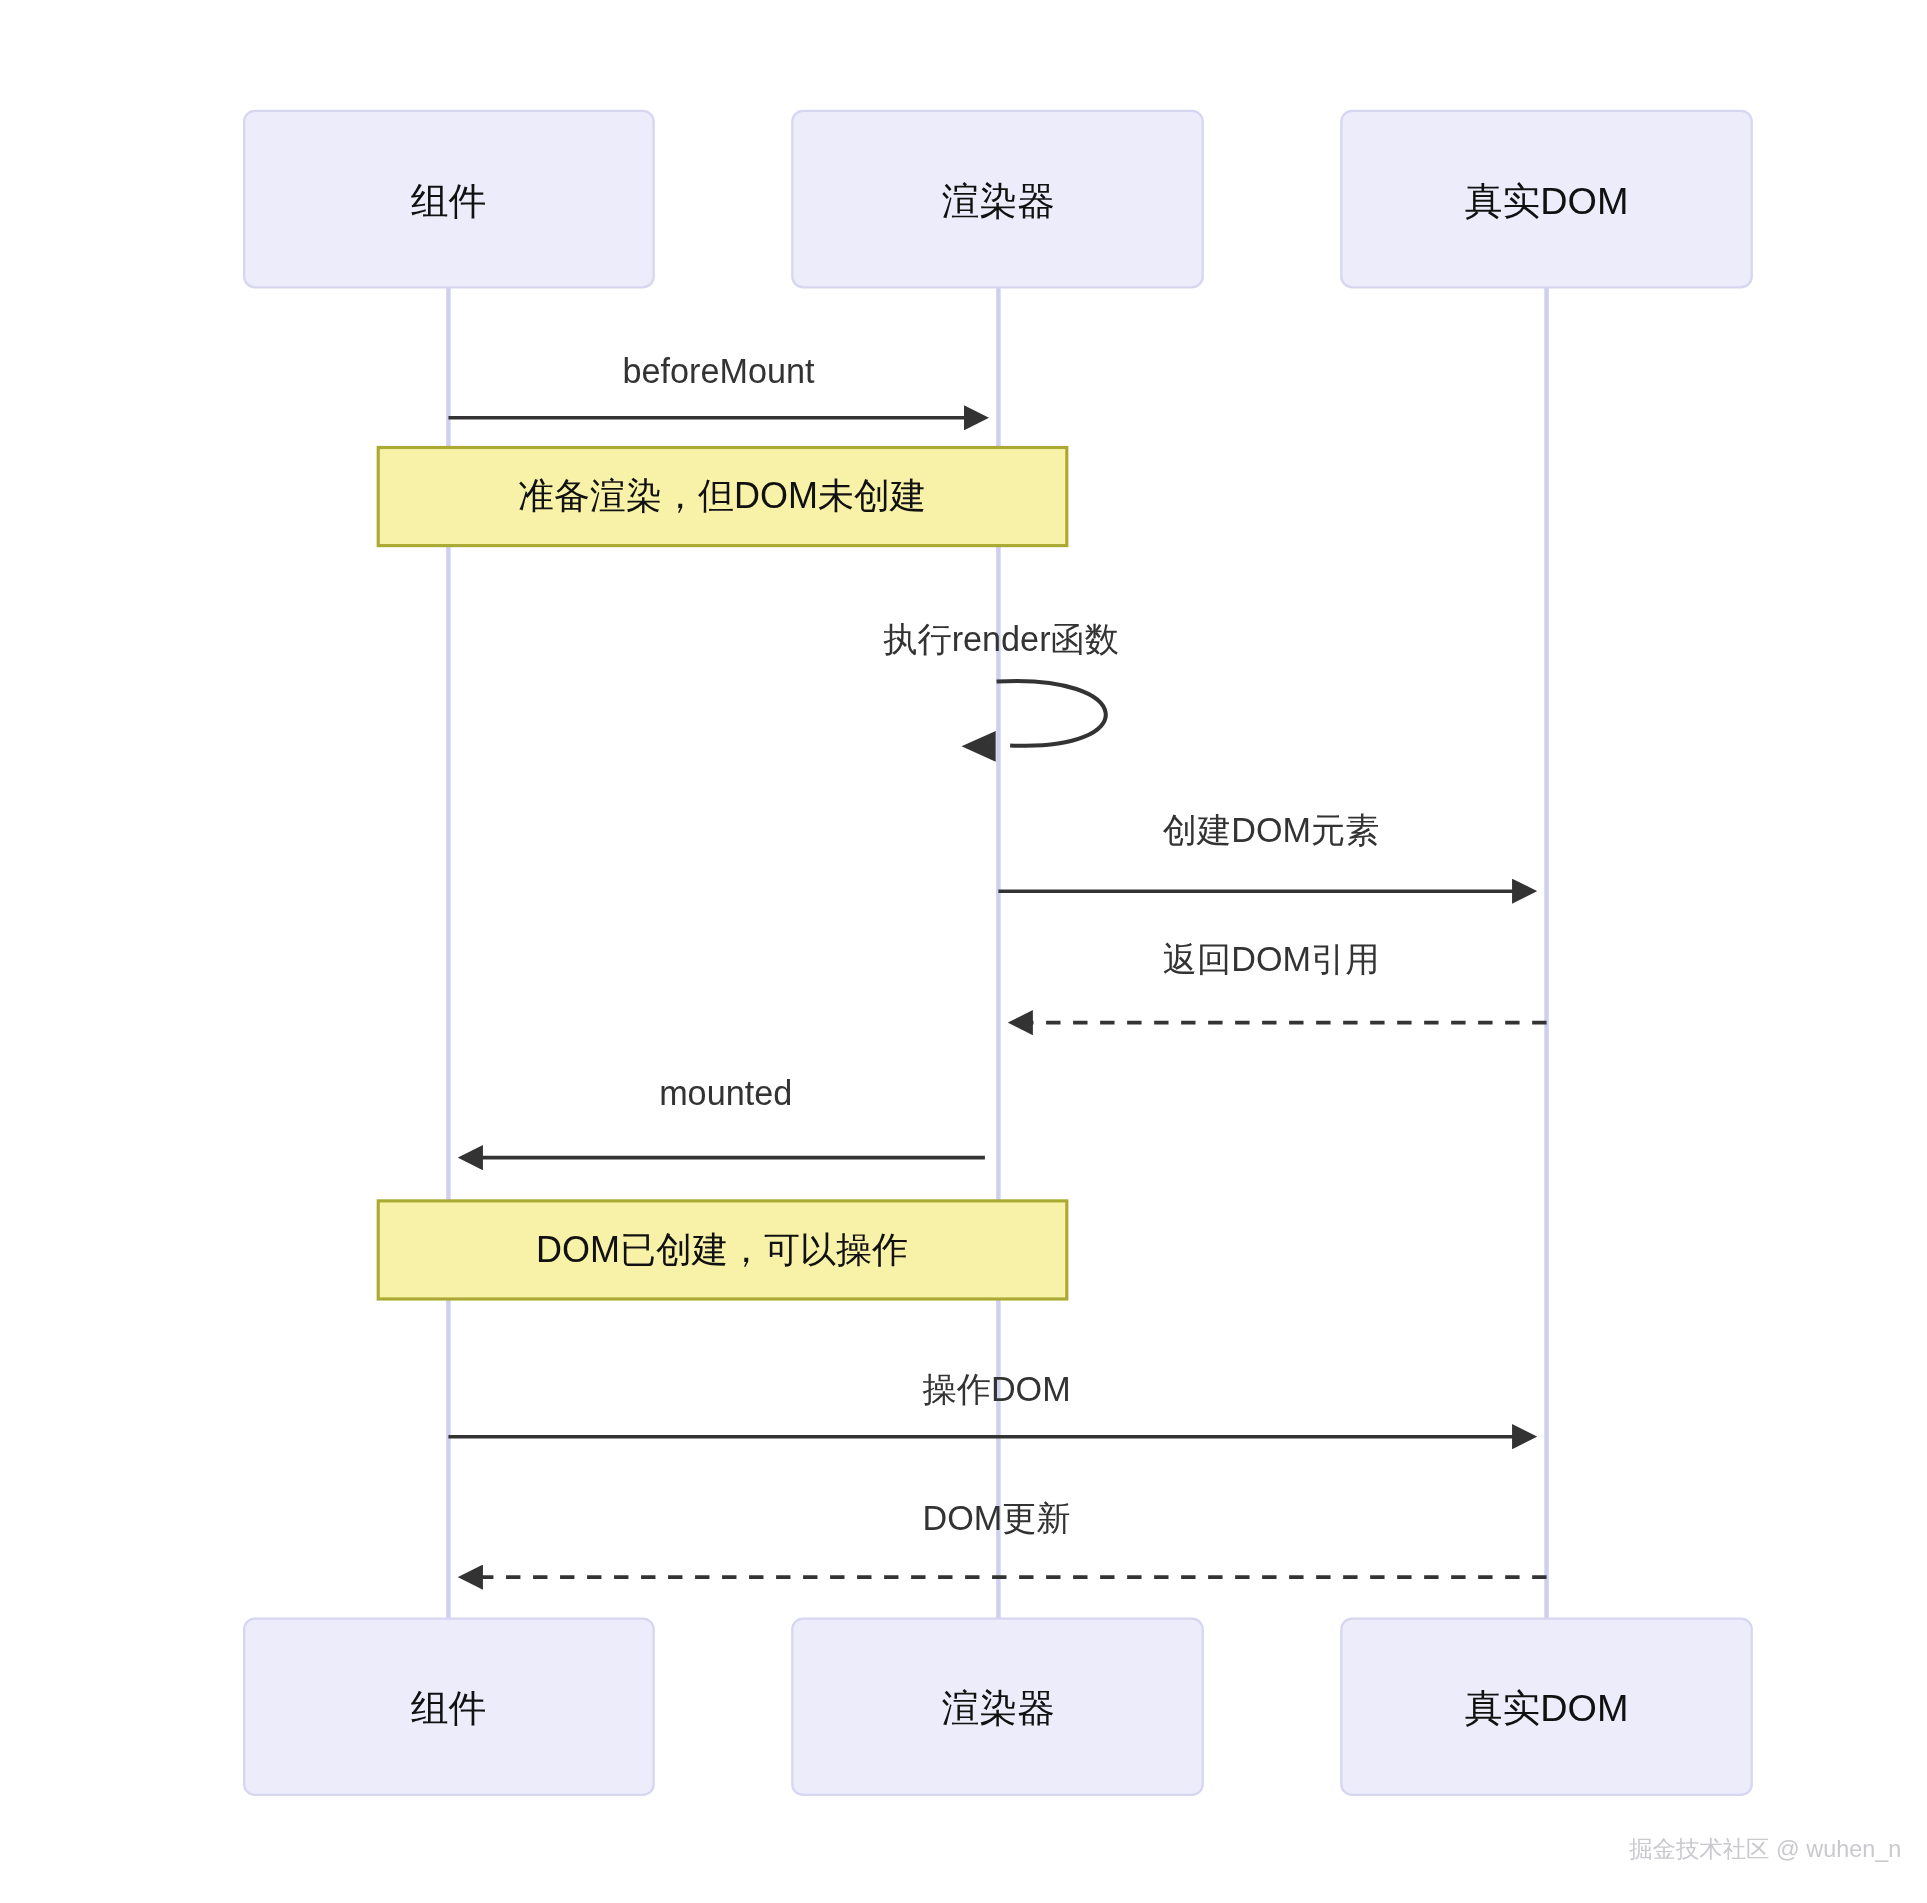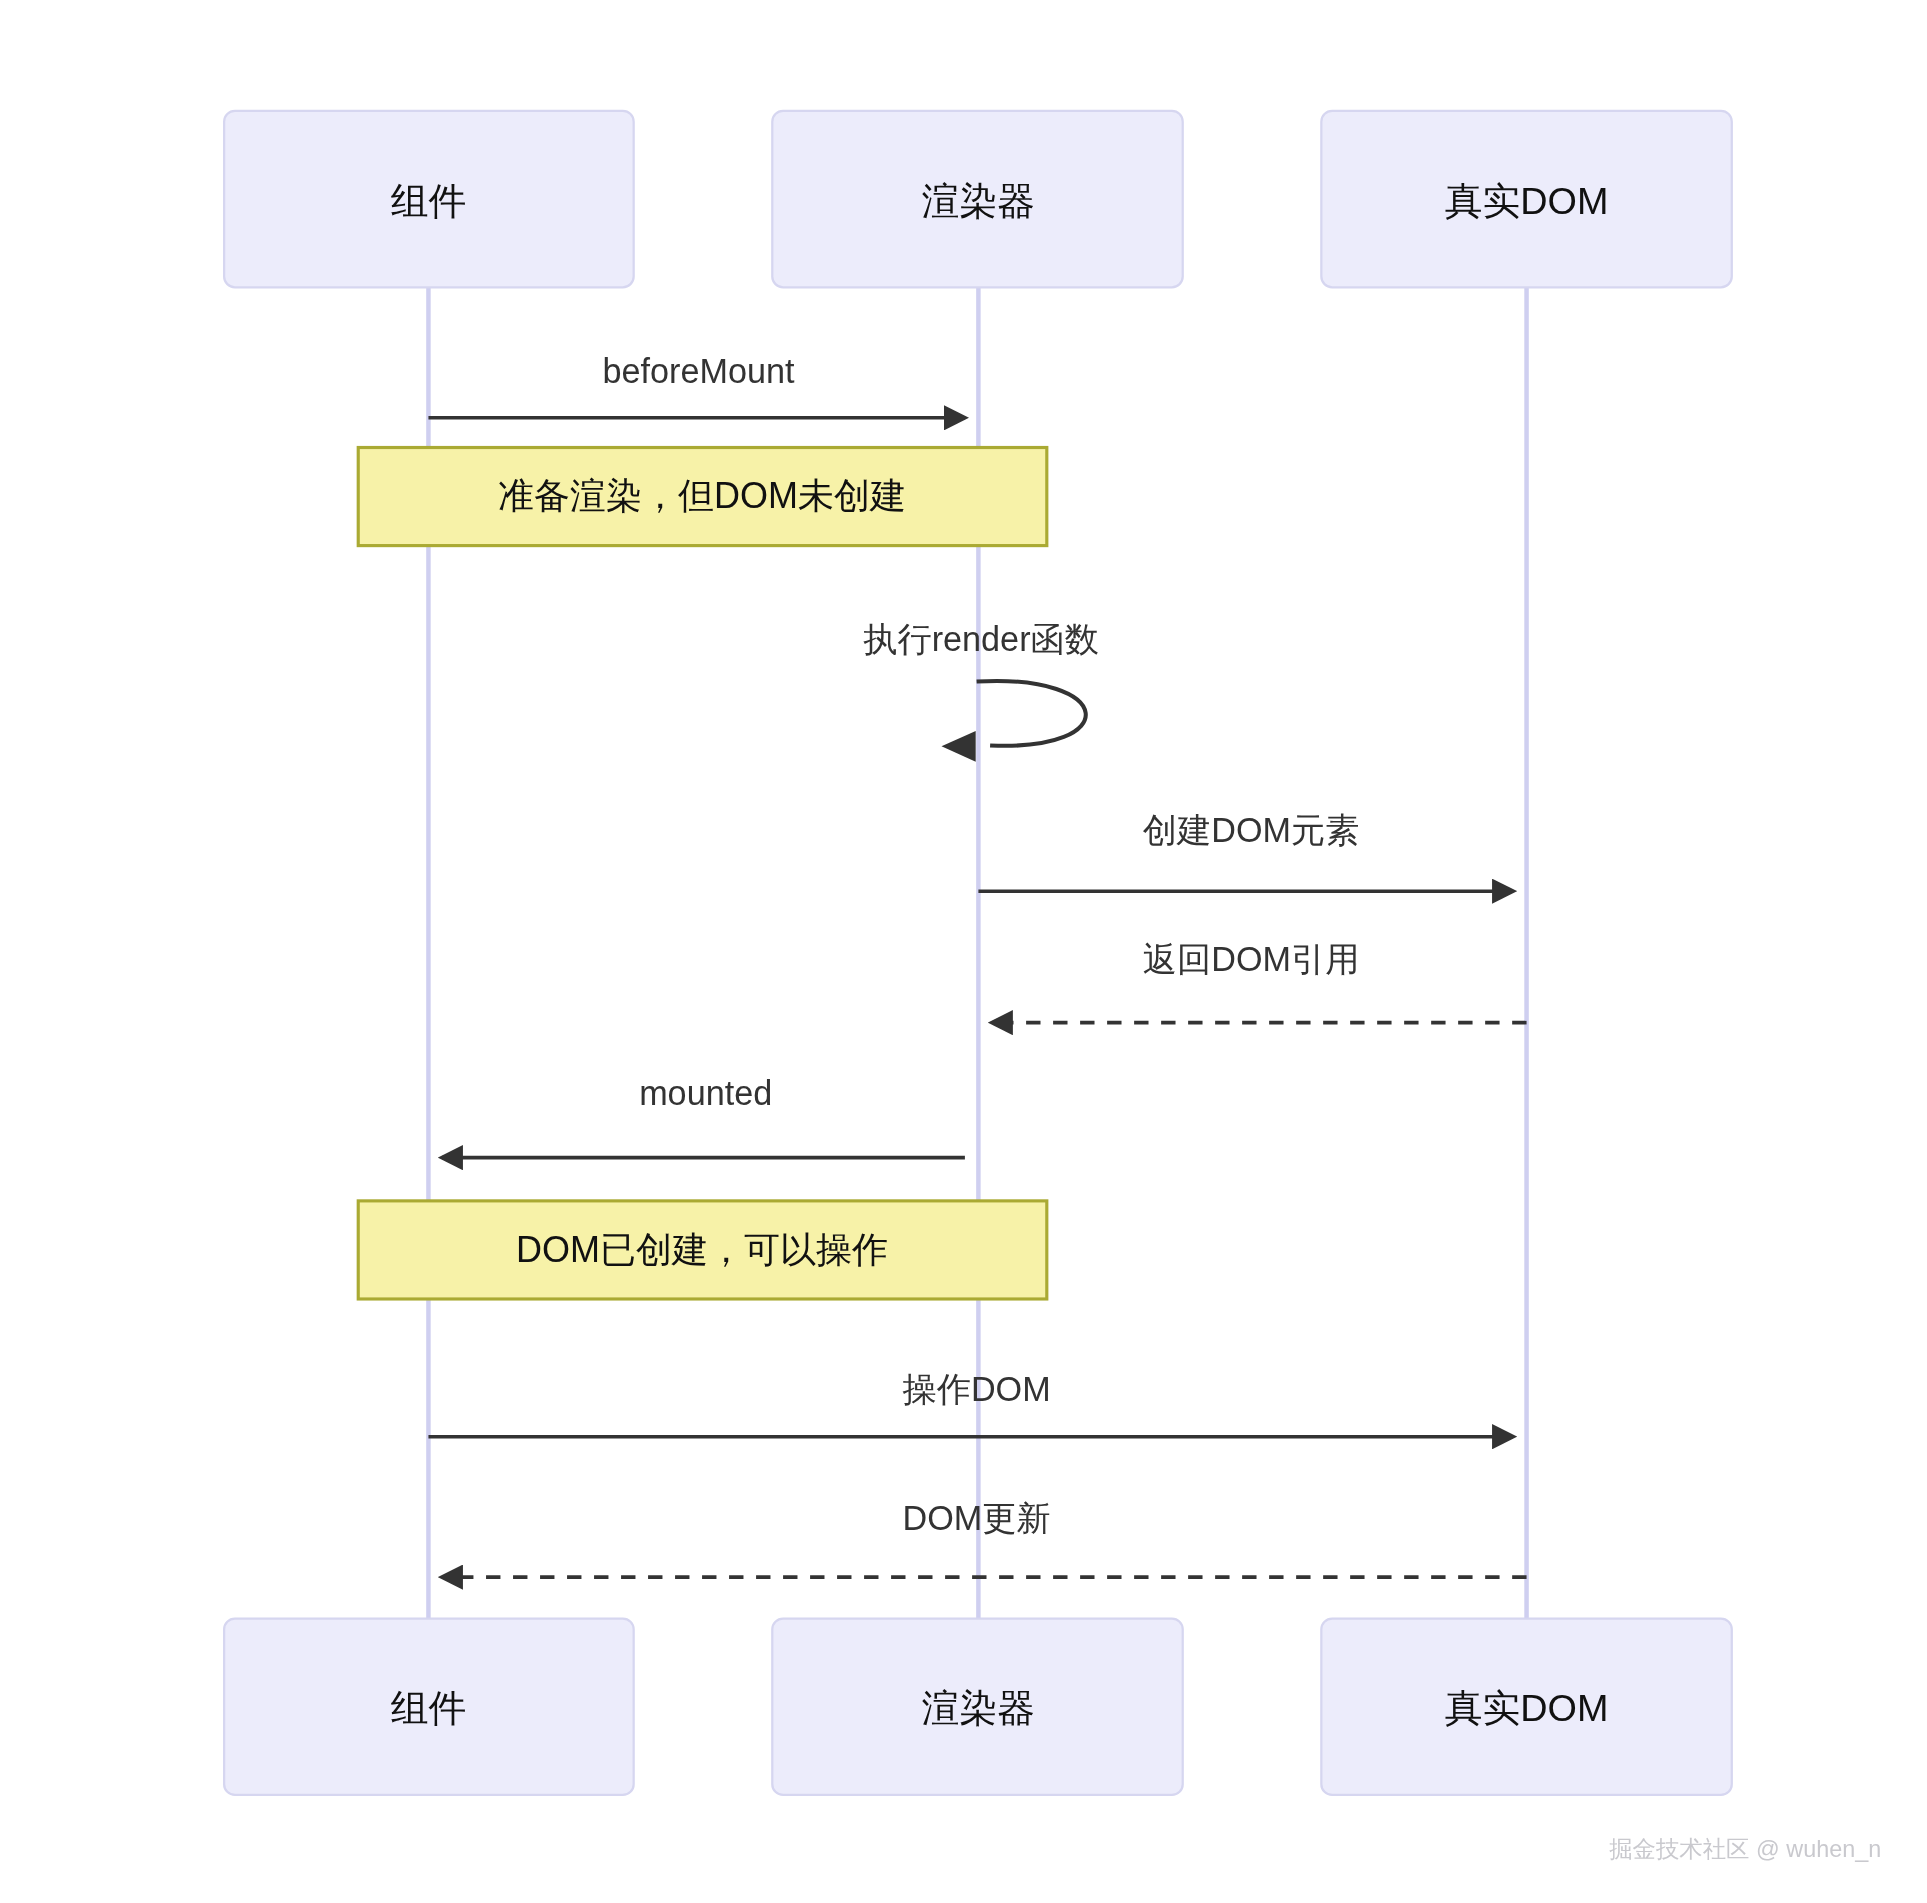--- a/index.html
+++ b/index.html
@@ -10,20 +10,21 @@
   body {
     width: 1928px;
     height: 1904px;
     font-family: "Liberation Sans", "DejaVu Sans", sans-serif;
     overflow: hidden;
     position: relative;
   }
   #diagram-root {
     position: absolute;
     inset: 0;
+    margin-left: 20px;
   }
   svg#seq-svg {
     position: absolute;
     top: 0;
     left: 0;
     width: 1928px;
     height: 1904px;
     display: block;
   }
   .actor-box {

